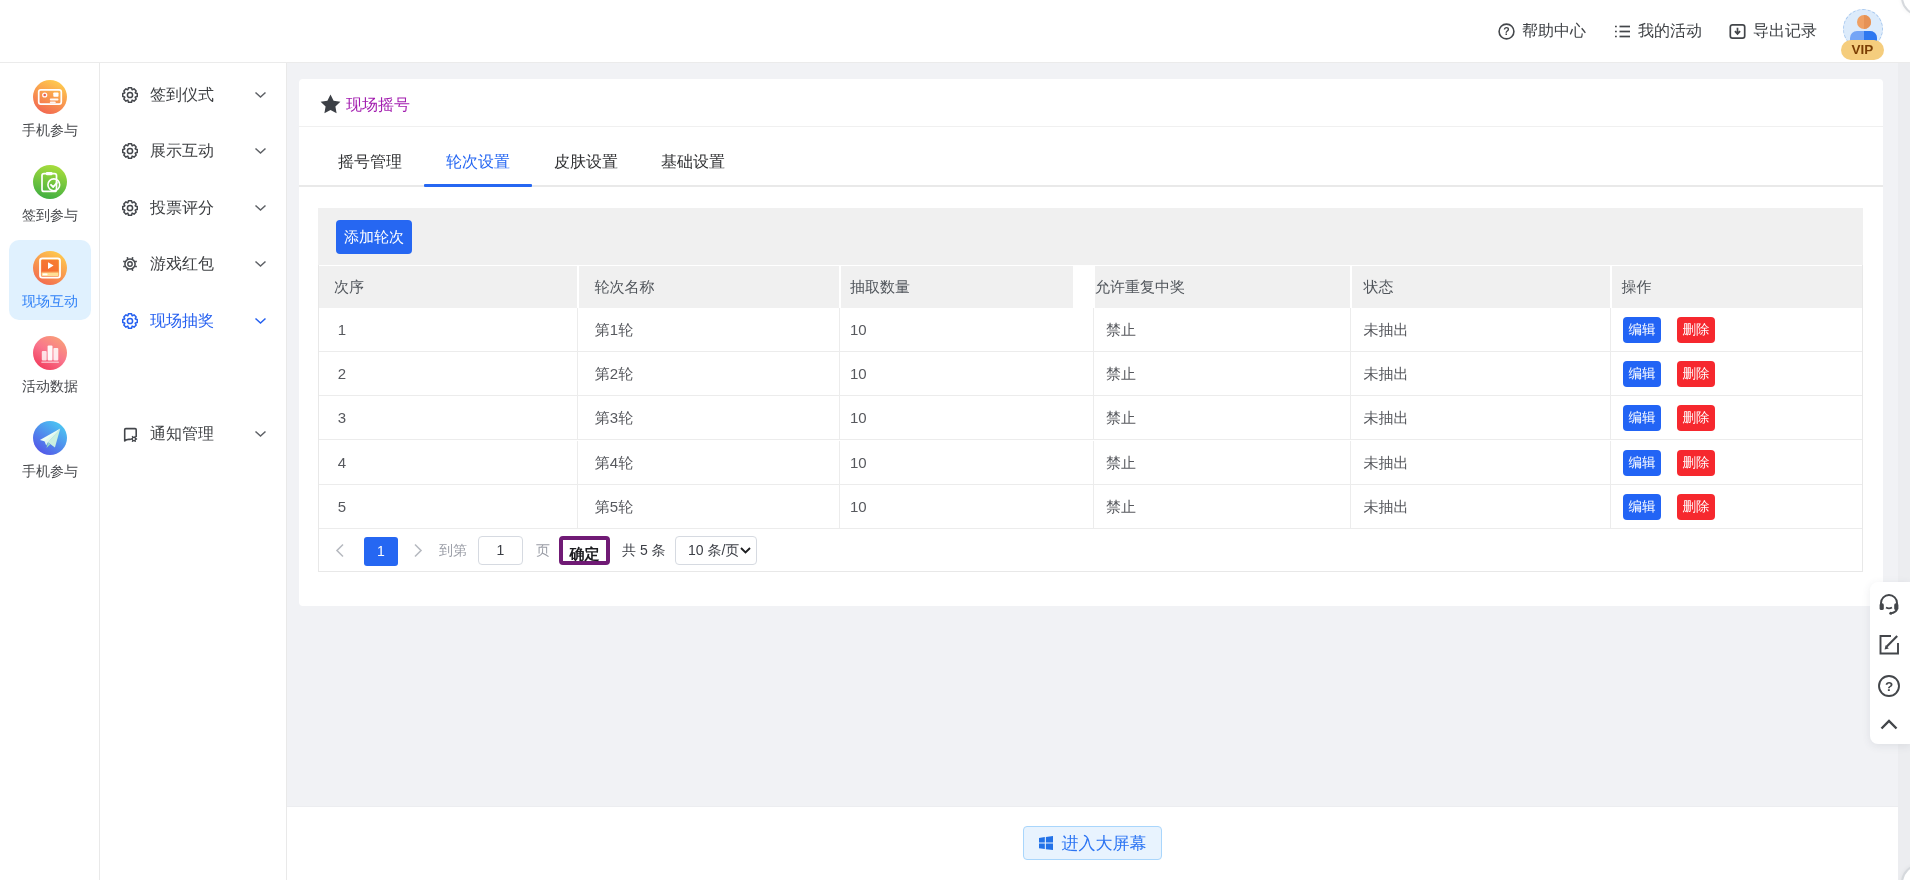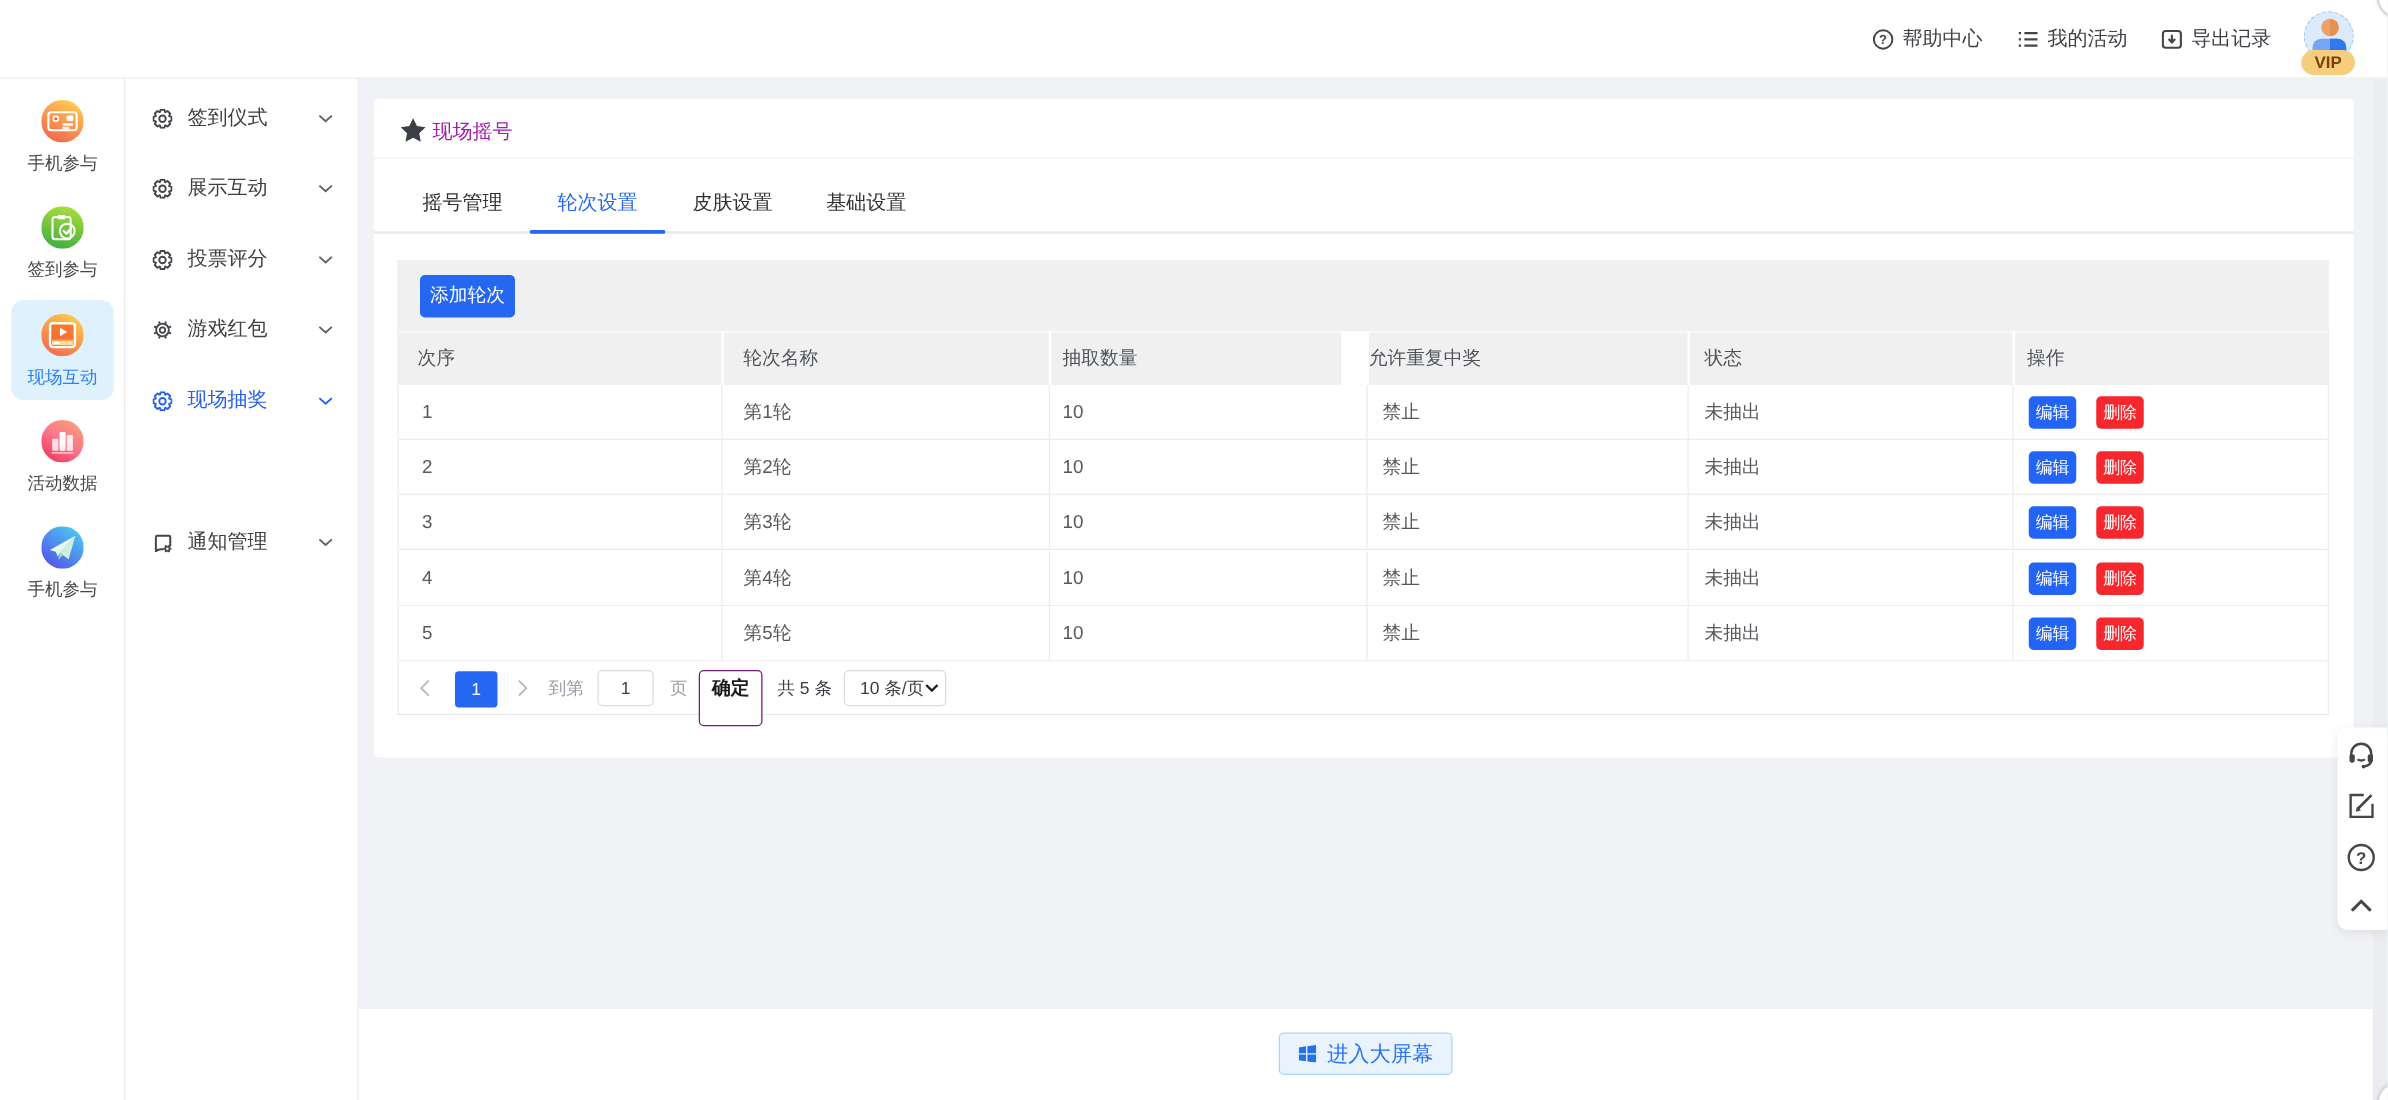--- a/index.html
+++ b/index.html
@@ -31,21 +31,21 @@
 .trow{left:319px;width:1543px;height:44px;border-bottom:1px solid #ececec;background:#fff}
 .bcell{font-size:15px;color:#57595e;line-height:44px;position:absolute;top:0}
 .vline{position:absolute;top:0;width:1px;height:44px;background:#ececec}
 .btn-e{position:absolute;top:9px;width:38px;height:26px;border-radius:4px;background:#2264f5;color:#fff;font-size:13.5px;text-align:center;line-height:26px}
 .btn-d{position:absolute;top:9px;width:38px;height:26px;border-radius:4px;background:#f6282e;color:#fff;font-size:13.5px;text-align:center;line-height:26px}
 .pgwrap{left:319px;top:529px;width:1543px;height:42px;background:#fff}
 .pg1{position:absolute;left:45px;top:8px;width:34px;height:29px;background:#2667f2;border-radius:3px;color:#fff;font-size:14px;text-align:center;line-height:29px}
 .pgtx{position:absolute;top:0;height:43px;line-height:43px;font-size:14px;color:#9a9da6}
 .pgdk{position:absolute;top:0;height:43px;line-height:43px;font-size:14px;color:#3b3e45}
 .pginput{position:absolute;left:159px;top:7px;width:45px;height:29px;border:1px solid #d6dae1;border-radius:4px;background:#fff;font-size:14px;color:#3b3e45;text-align:center;line-height:27px}
-.pgok{position:absolute;left:240px;top:7px;width:51px;height:45px;border:1px solid #701a75;border-radius:4px;background:#fff;font-size:15px;font-weight:bold;color:#1b1c1f;text-align:center;line-height:27px}
+.pgok{position:absolute;left:240px;top:7px;width:51px;height:29px;border:4px solid #701a75;border-radius:4px;background:#fff;font-size:15px;font-weight:bold;color:#1b1c1f;text-align:center;line-height:27px}
 .pgsel{position:absolute;left:356px;top:7px;width:82px;height:29px;border:1px solid #d6dae1;border-radius:4px;background:#fff;font-size:14px;color:#3b3e45;line-height:27px;padding-left:12px}
 .botbar{left:287px;top:806px;width:1611px;height:74px;background:#fff;border-top:1px solid #ecedf0}
 .bigbtn{left:1023px;top:826px;width:139px;height:34px;background:#e8f3fe;border:1px solid #a9d6fc;border-radius:4px;display:flex;align-items:center;justify-content:center;gap:9px;color:#2b74f3;font-size:17px}
 .fab{left:1870px;top:582px;width:40px;height:162px;background:#fff;border-radius:8px 0 0 8px;box-shadow:0 2px 8px rgba(60,70,90,.10)}
 .fabic{position:absolute;left:7px;width:24px;height:24px}
 .corner{width:38px;height:38px;border-radius:50%;background:#fff;border:2px solid #d6d9dd;box-shadow:0 0 4px rgba(0,0,0,.06)}
 </style></head>
 <body>
 <div class="abs hdr"></div>
 

